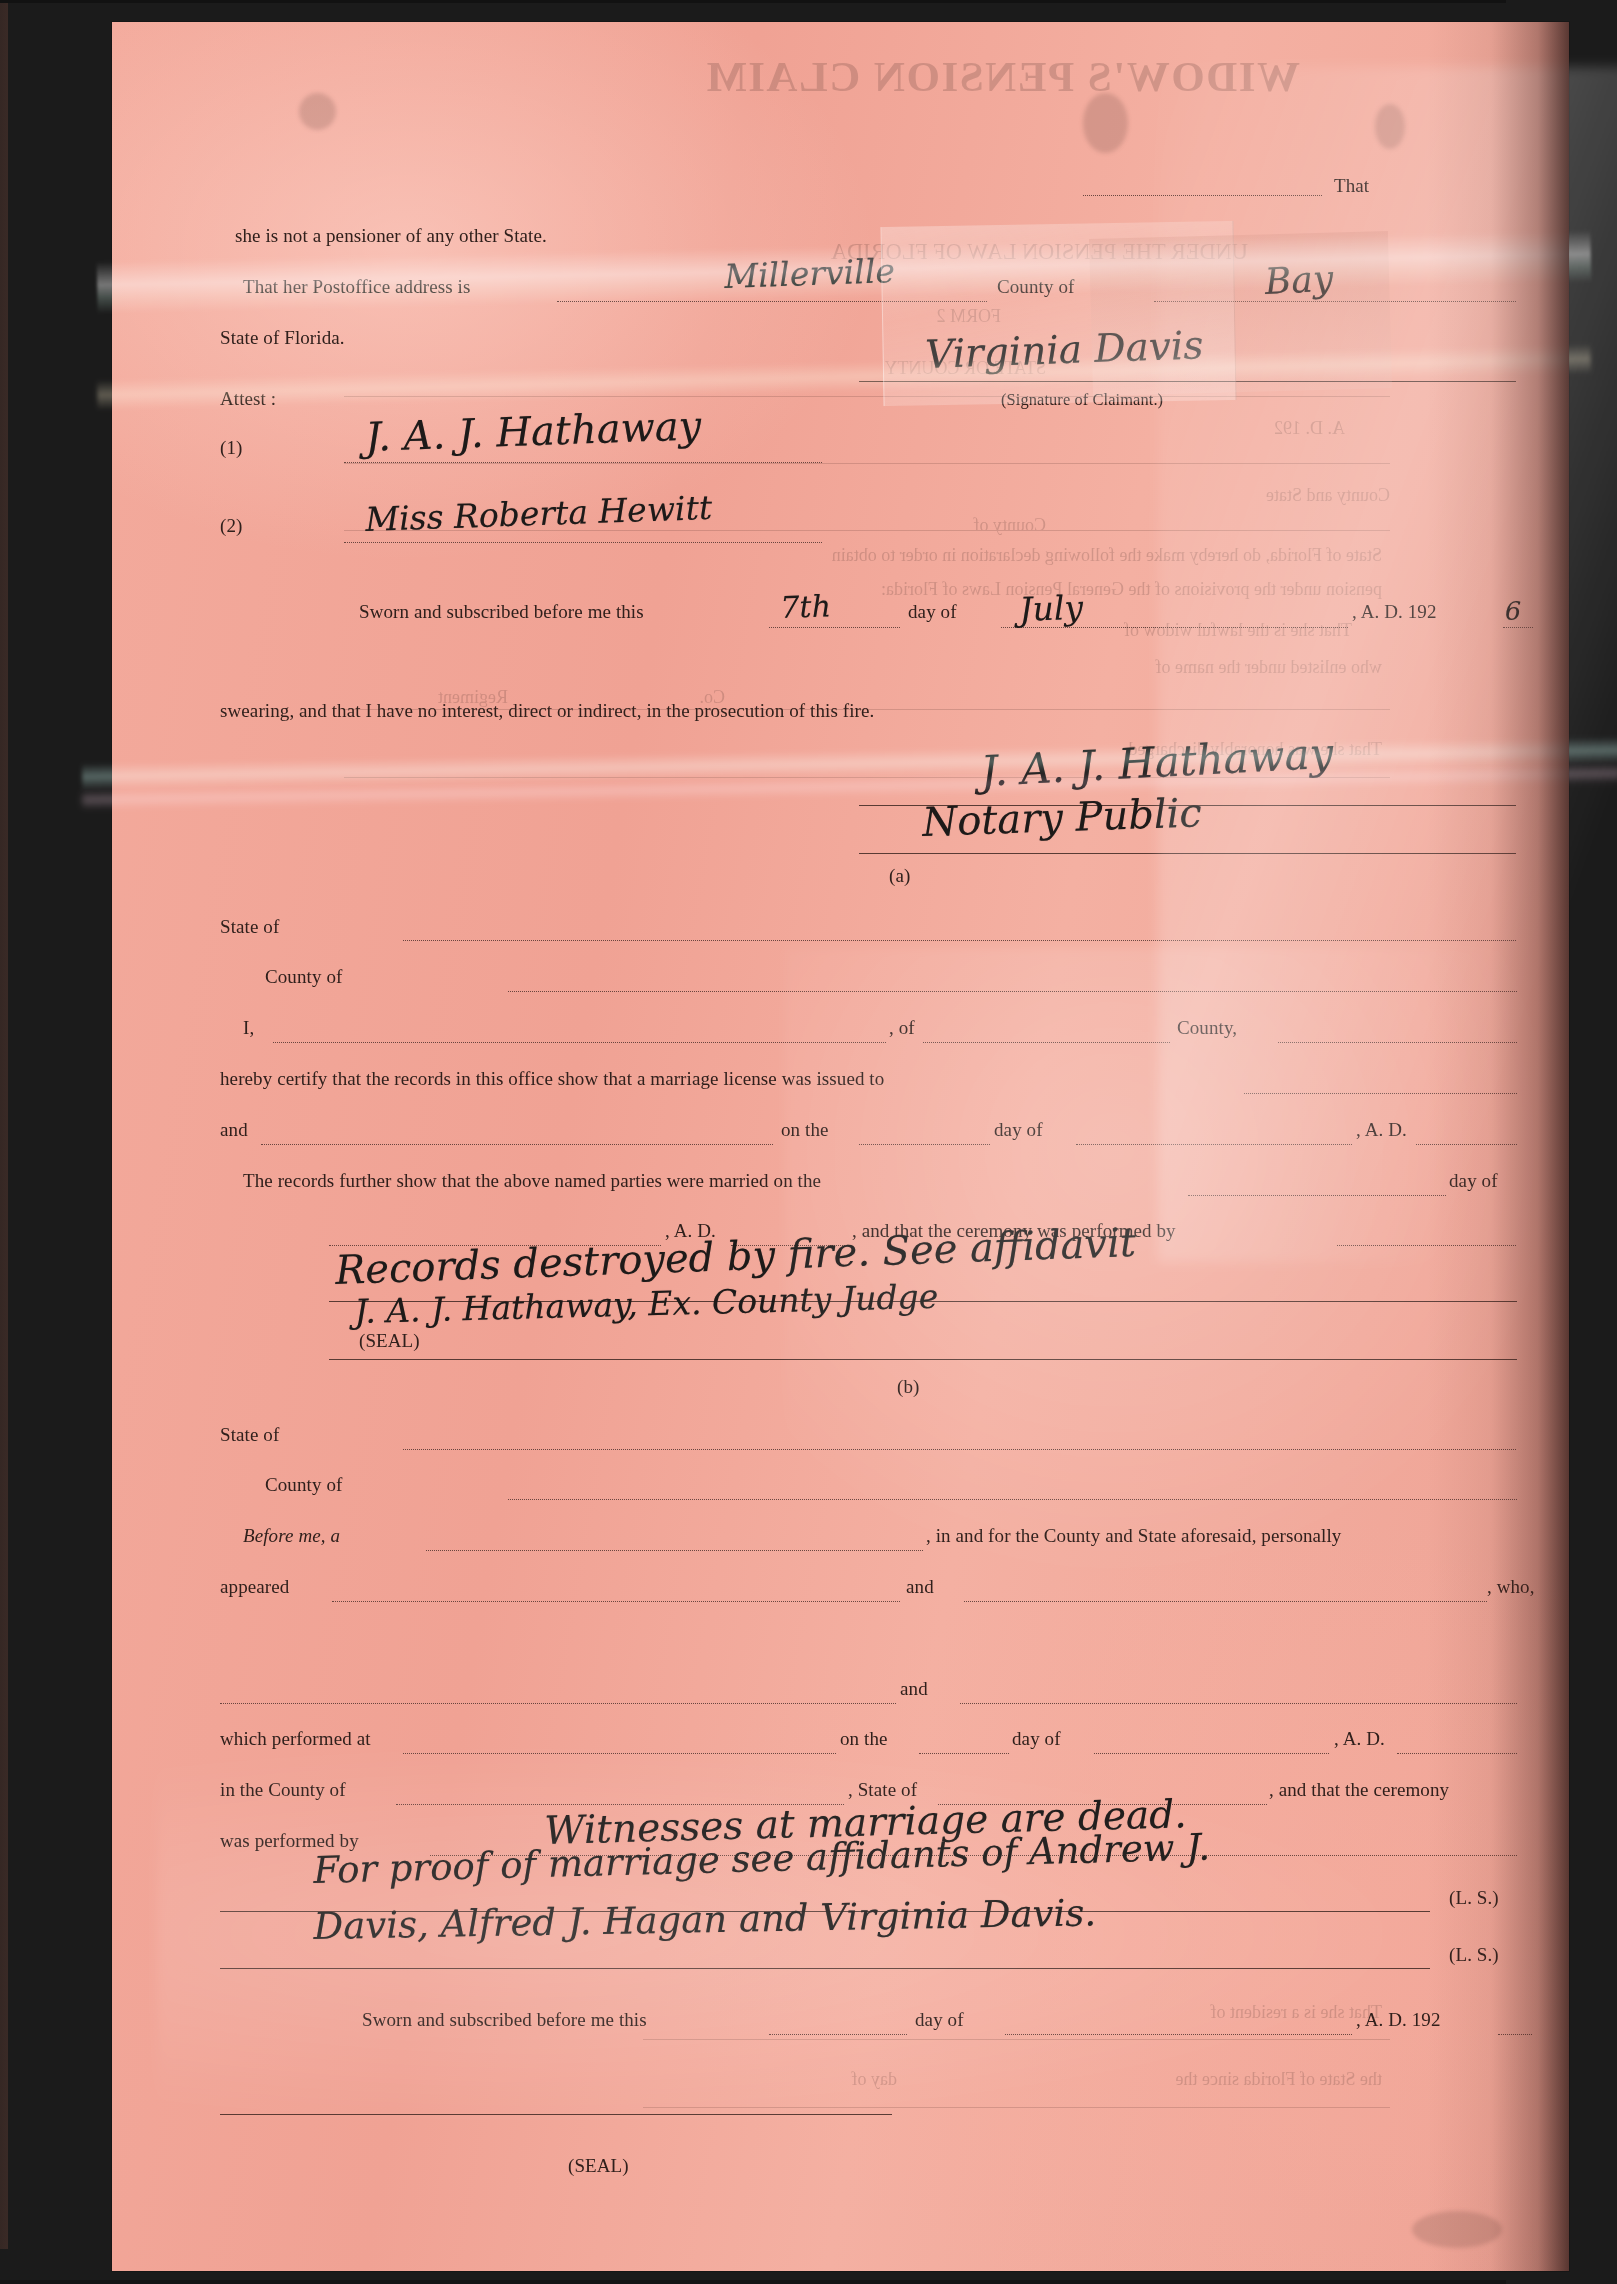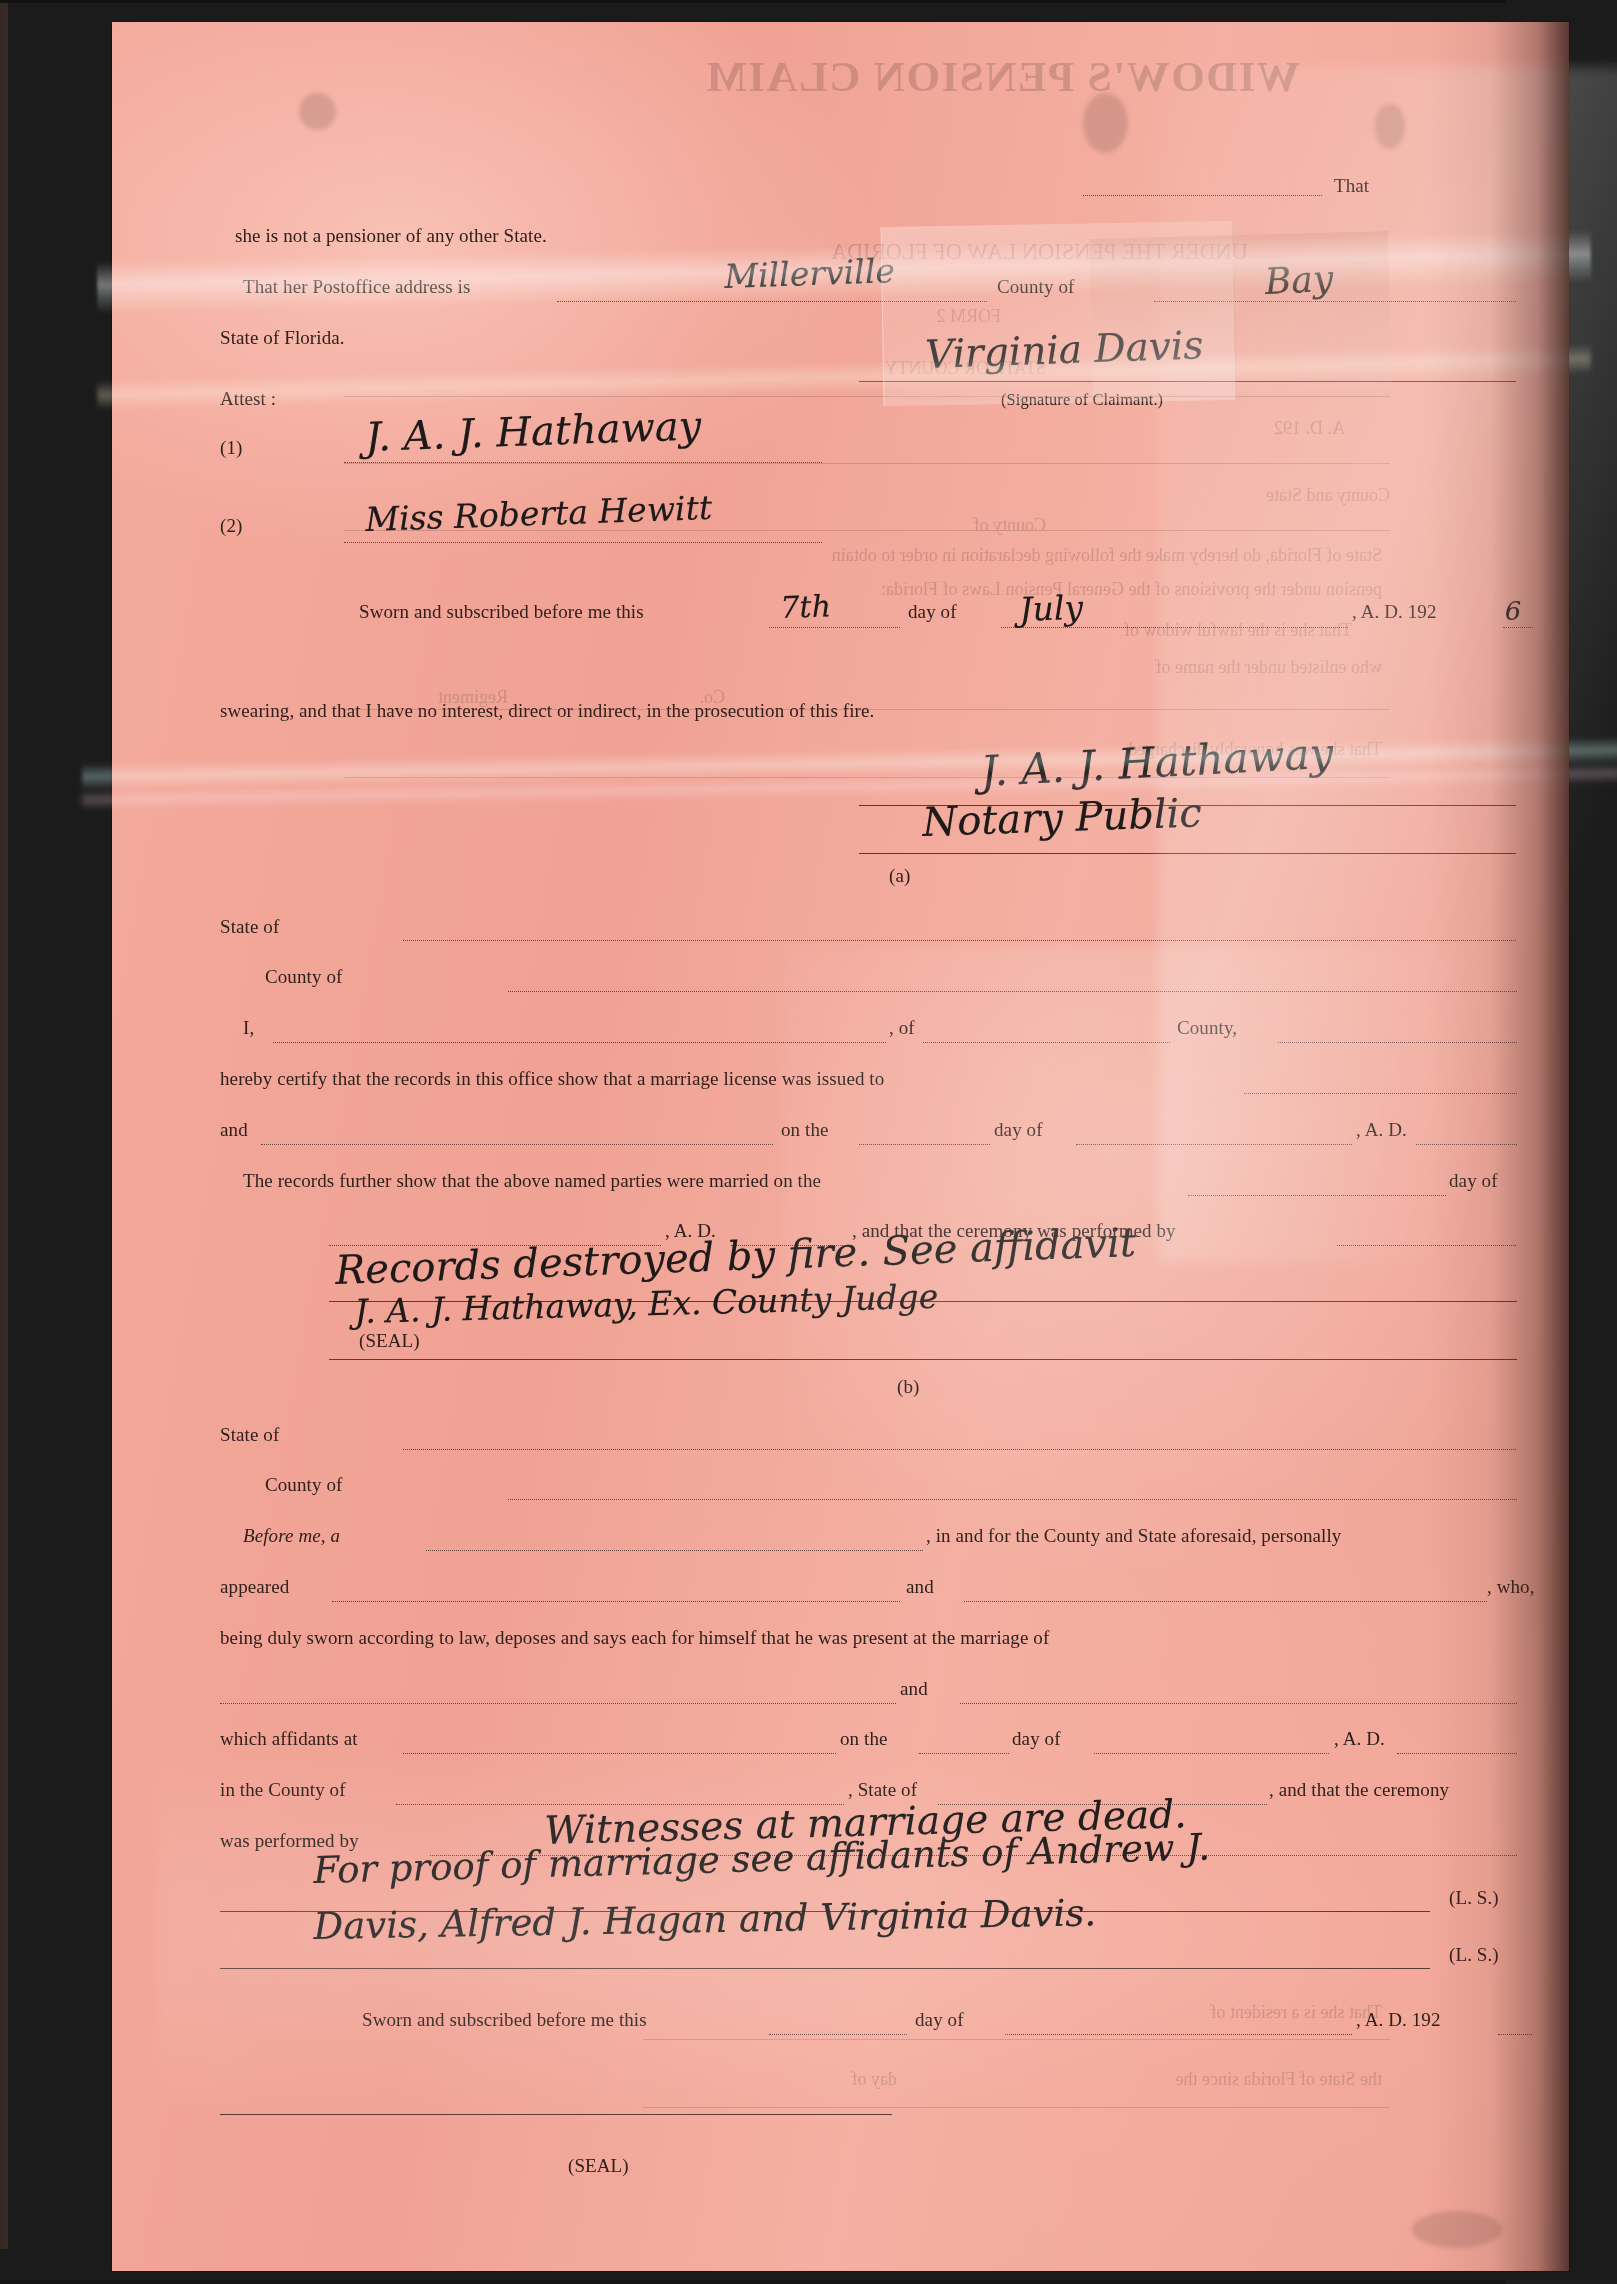--- a/index.html
+++ b/index.html
@@ -314,27 +314,26 @@
     <div class="ftxt" style="left:131px; top:1503px;font-style:italic;">Before me, a</div>
     <div class="dots" style="left:314px; top:1527px; width:497px;"></div>
     <div class="ftxt" style="left:814px; top:1503px;">, in and for the County and State aforesaid, personally</div>
 
     <div class="ftxt" style="left:108px; top:1554px;">appeared</div>
     <div class="dots" style="left:220px; top:1578px; width:568px;"></div>
     <div class="ftxt" style="left:794px; top:1554px;">and</div>
     <div class="dots" style="left:852px; top:1578px; width:523px;"></div>
     <div class="ftxt" style="left:1375px; top:1554px;">, who,</div>
 
-    <div class="ftxt" style="left:108px; top:1605px;">being duly sworn according to law, deposes and says each for himself that he was present at the marriage of</div>
 
     <div class="dots" style="left:108px; top:1680px; width:676px;"></div>
     <div class="ftxt" style="left:788px; top:1656px;">and</div>
     <div class="dots" style="left:848px; top:1680px; width:557px;"></div>
 
-    <div class="ftxt" style="left:108px; top:1706px;">which affidants at</div>
+    <div class="ftxt" style="left:108px; top:1706px;">which performed at</div>
     <div class="dots" style="left:291px; top:1730px; width:433px;"></div>
     <div class="ftxt" style="left:728px; top:1706px;">on the</div>
     <div class="dots" style="left:807px; top:1730px; width:90px;"></div>
     <div class="ftxt" style="left:900px; top:1706px;">day of</div>
     <div class="dots" style="left:982px; top:1730px; width:235px;"></div>
     <div class="ftxt" style="left:1222px; top:1706px;">, A. D.</div>
     <div class="dots" style="left:1285px; top:1730px; width:120px;"></div>
 
     <div class="ftxt" style="left:108px; top:1757px;">in the County of</div>
     <div class="dots" style="left:284px; top:1781px; width:448px;"></div>

